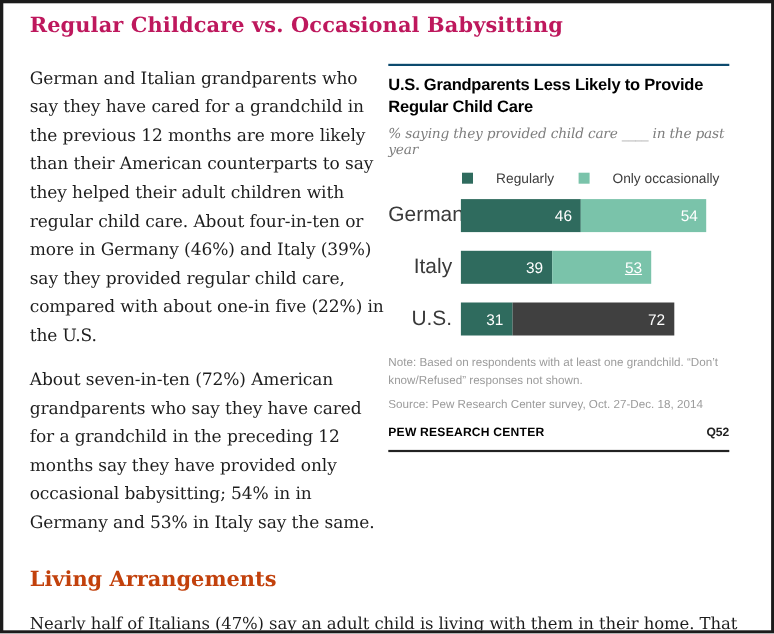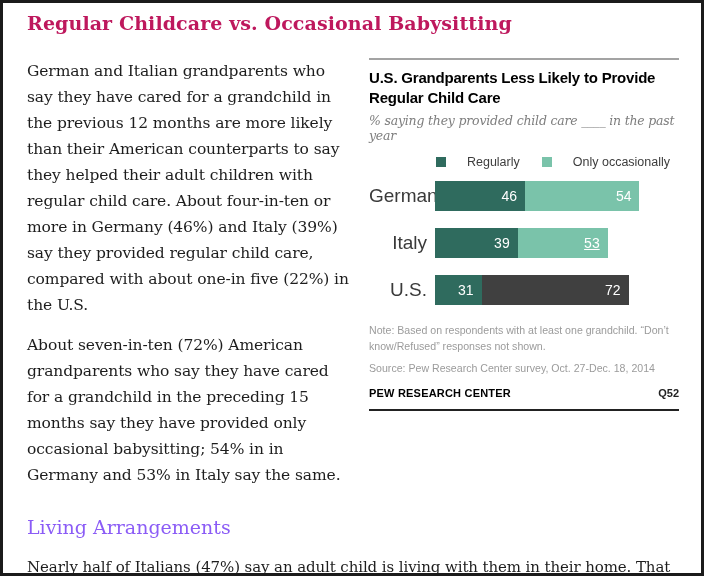--- a/index.html
+++ b/index.html
@@ -13,21 +13,21 @@
     margin:9px 0 0 24px; font-size:19px; font-weight:bold;
     color:#be185d; letter-spacing:0.1px;
   }
   .content-row{ display:flex; align-items:flex-start; margin:24px 0 0 24px; }
   .left-col{ width:322px; }
   .left-col p{
     margin:0 0 14px; font-size:15.5px; line-height:26px;
     color:#1d1d1d; letter-spacing:-0.1px;
   }
   .chart-card{
-    width:310px; margin-left:20px; border-top:2px solid #a3a3a3; padding-top:8px;
+    width:310px; margin-left:4px; border-top:2px solid #0c4a6e; padding-top:8px;
     font-family:"Liberation Sans", sans-serif;
   }
   .chart-title{ font-size:15px; font-weight:bold; line-height:20px; color:#000; letter-spacing:-0.2px; }
   .chart-subtitle{
     margin-top:5px; font-family:"DejaVu Serif", serif; font-style:italic;
     font-size:12.5px; color:#7d7d7d; letter-spacing:-0.2px;
   }
   .legend{ display:flex; justify-content:center; gap:22px; margin:12px 0 12px 58px; }
   .legend-item{ display:flex; align-items:center; gap:21px; font-size:12.5px; color:#3d3d3d; }
   .swatch{ width:10px; height:10px; display:inline-block; }
@@ -40,38 +40,38 @@
     padding-right:8px; height:30px; color:#ffffff; font-size:14px;
   }
   .chart-note{ margin-top:18px; font-size:10.6px; line-height:15.5px; color:#9b9b9b; }
   .chart-source{ margin-top:7px; font-size:10.6px; line-height:15px; color:#9b9b9b; }
   .chart-footer{
     display:flex; justify-content:space-between; align-items:flex-end;
     margin-top:11px; padding-bottom:10px; border-bottom:2px solid #222;
   }
   .pew-branding{ font-size:11px; font-weight:bold; color:#000; letter-spacing:0.2px; }
   .question-tag{ font-size:11px; font-weight:bold; color:#222; }
-  .section-title-2{ margin:14px 0 16px 24px; font-size:19px; font-weight:normal; color:#8b5cf6; }
+  .section-title-2{ margin:14px 0 16px 24px; font-size:19px; font-weight:bold; color:#c2410c; }
   .bottom-para{
     margin:15px 16px 0 24px; font-size:15px; line-height:27px;
     color:#1d1d1d; letter-spacing:-0.1px;
   }
 </style>
 </head>
 <body>
 
 <div class="page">
 
   <h1 class="section-title">Regular Childcare vs. Occasional Babysitting</h1>
 
   <div class="content-row">
 
     <div class="left-col">
       <p>German and Italian grandparents who say they have cared for a grandchild in the previous 12 months are more likely than their American counterparts to say they helped their adult children with regular child care. About four-in-ten or more in Germany (46%) and Italy (39%) say they provided regular child care, compared with about one-in five (22%) in the U.S.</p>
-      <p>About seven-in-ten (72%) American grandparents who say they have cared for a grandchild in the preceding 15 months say they have provided only occasional babysitting; 54% in in Germany and 53% in Italy say the same.</p>
+      <p>About seven-in-ten (72%) American grandparents who say they have cared for a grandchild in the preceding 12 months say they have provided only occasional babysitting; 54% in in Germany and 53% in Italy say the same.</p>
     </div>
 
     <div class="chart-card">
       <div class="chart-title">U.S. Grandparents Less Likely to Provide Regular Child Care</div>
       <div class="chart-subtitle">% saying they provided child care ____ in the past year</div>
 
       <div class="legend">
         <div class="legend-item">
           <span class="swatch" style="background-color: rgb(47, 107, 94);"></span>
           <span>Regularly</span>
@@ -80,21 +80,21 @@
           <span class="swatch" style="background-color: rgb(122, 195, 170);"></span>
           <span>Only occasionally</span>
         </div>
       </div>
 
       <div class="bars">
 
         <div class="bar-row">
           <div class="bar-label">Germany</div>
           <div class="bar-track">
-            <div class="seg" style="width: 90px; background-color: rgb(47, 107, 94);">
+            <div class="seg" style="width: 109px; background-color: rgb(47, 107, 94);">
               <span>46</span>
             </div>
             <div class="seg" style="width: 114.48px; background-color: rgb(122, 195, 170);">
               <span>54</span>
             </div>
           </div>
         </div>
 
         <div class="bar-row">
           <div class="bar-label">Italy</div>

